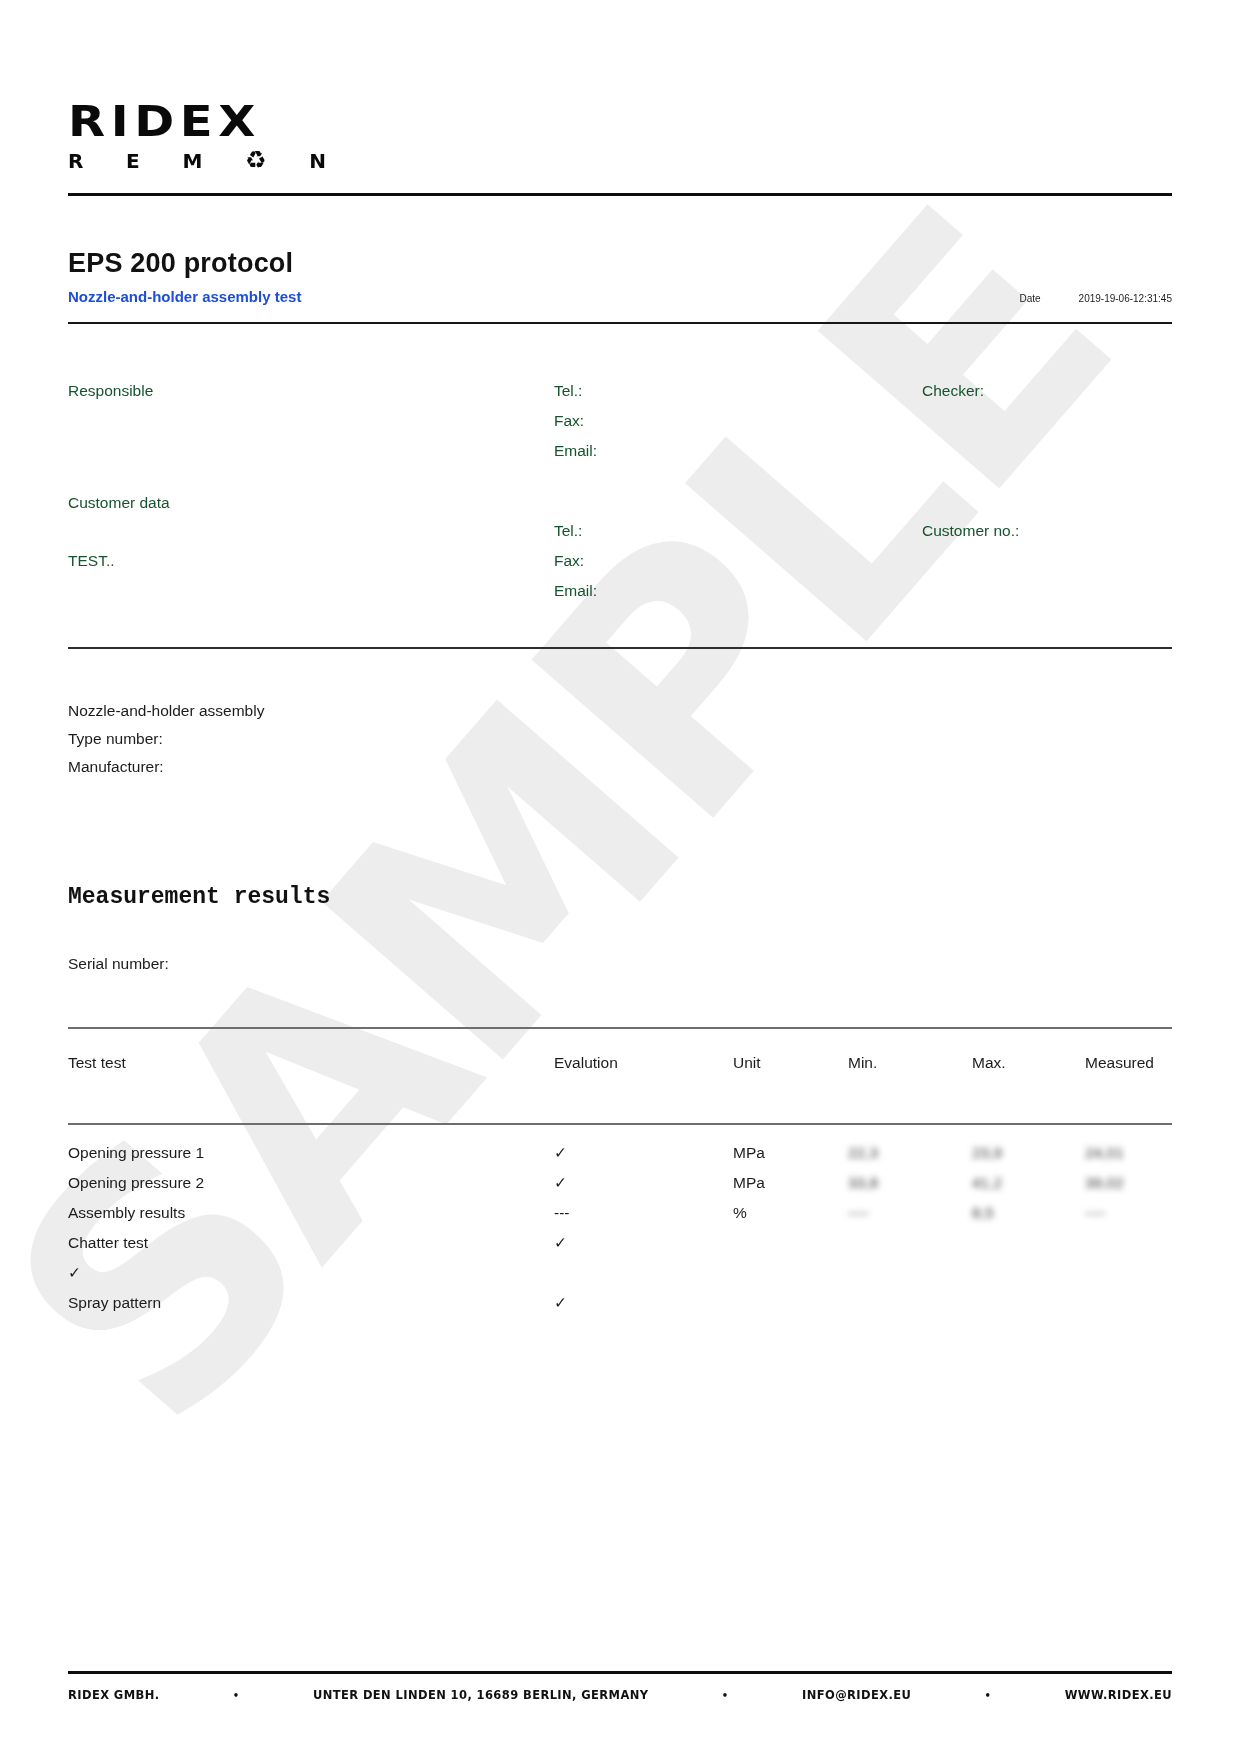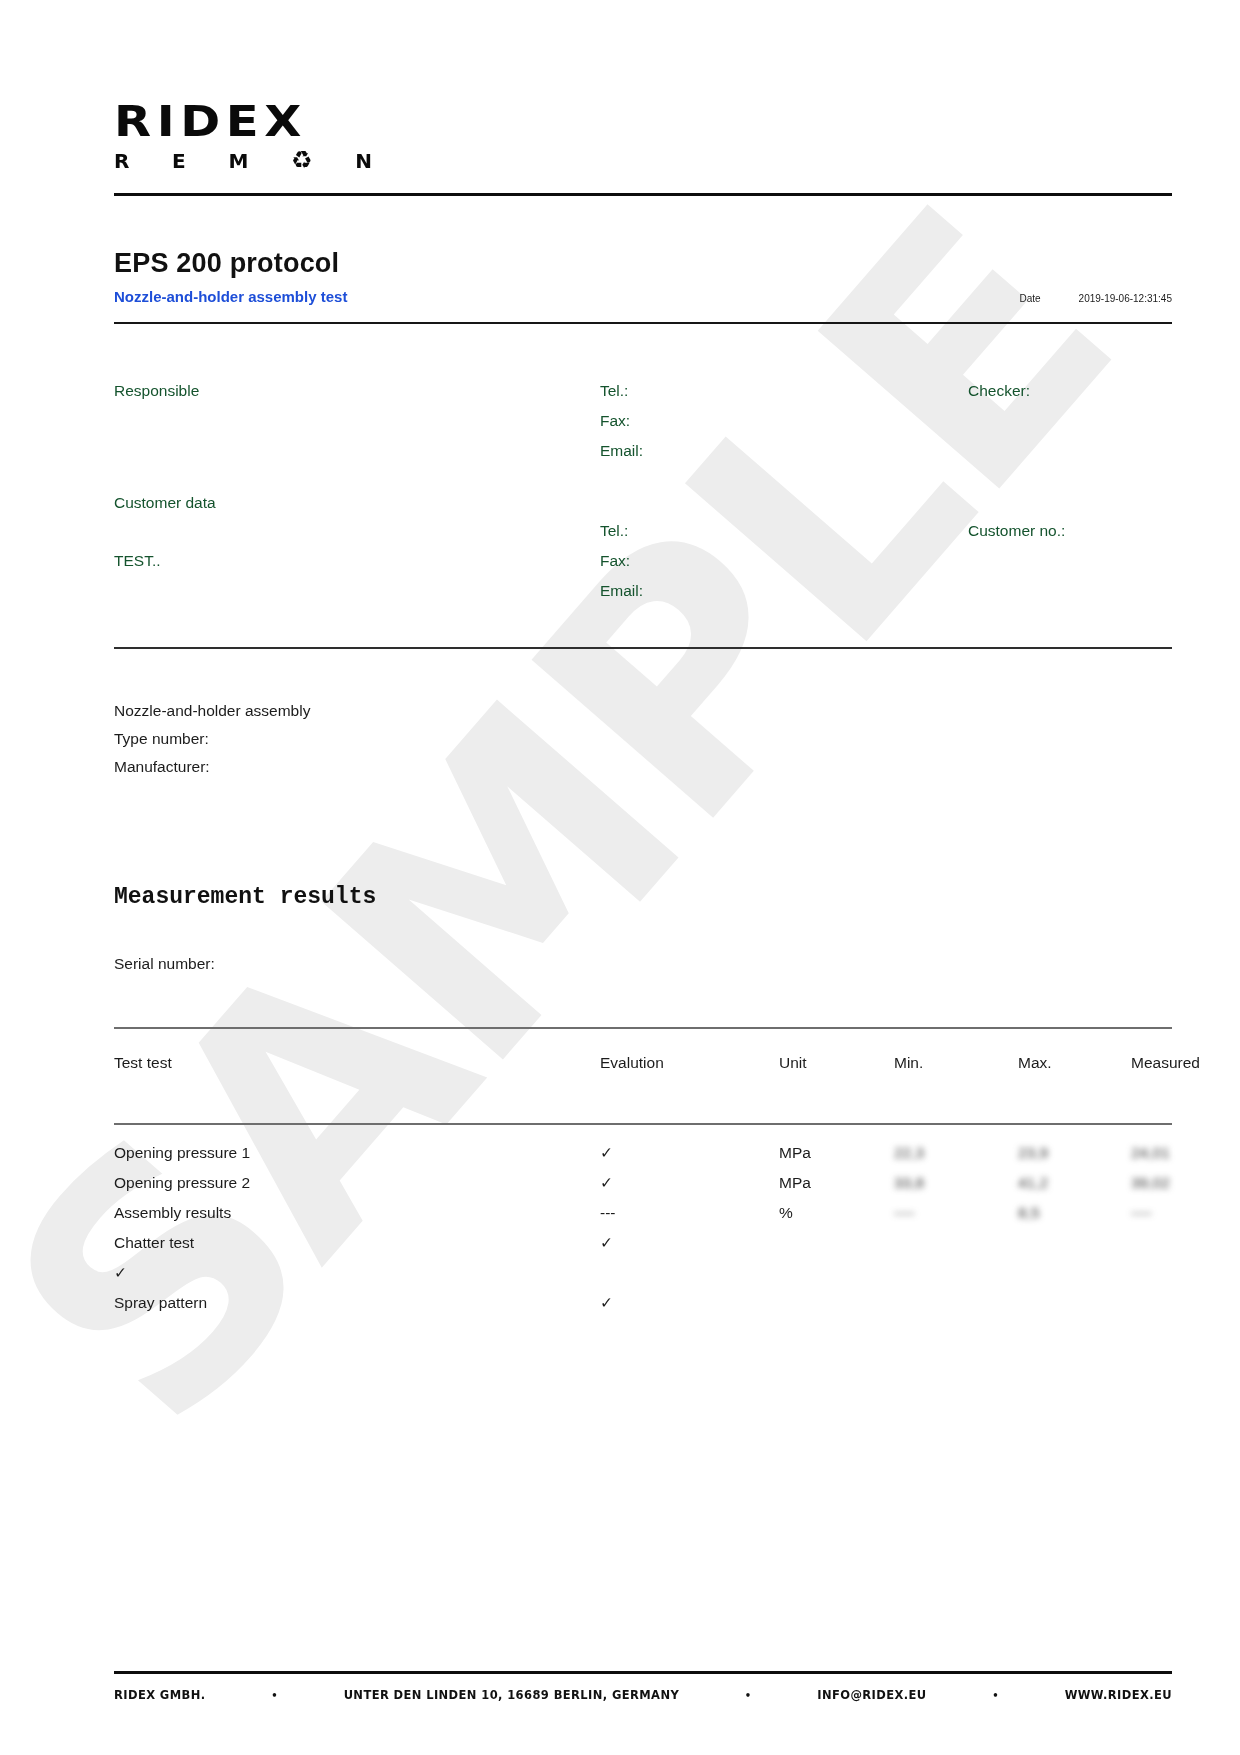--- a/index.html
+++ b/index.html
@@ -29,21 +29,21 @@
     font-size: 330px;
     font-weight: 900;
     letter-spacing: -8px;
     color: #ededed;
     white-space: nowrap;
     font-family: "DejaVu Sans", "Liberation Sans", sans-serif;
   }
 
   .content { position: absolute; inset: 0; z-index: 1; }
 
-  .abs { position: absolute; margin-left: 46px; }
+  .abs { position: absolute; }
 
   
   .logo { left: 68px; top: 100px; width: 260px; }
   .logo-main {
     font-family: "DejaVu Sans", sans-serif;
     font-size: 43px;
     font-weight: 900;
     letter-spacing: 5px;
     color: #0a0a0a;
     transform: scaleX(1.12);

